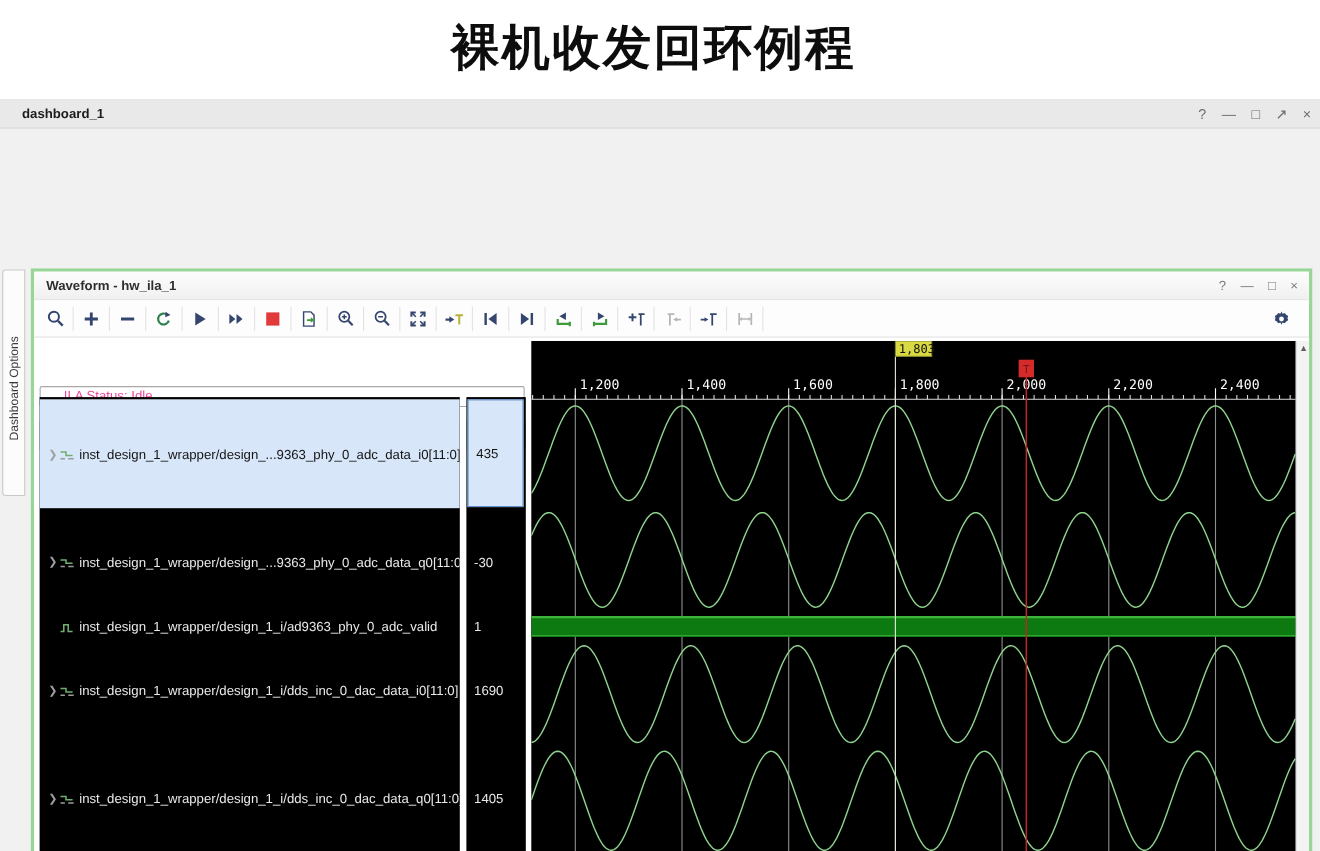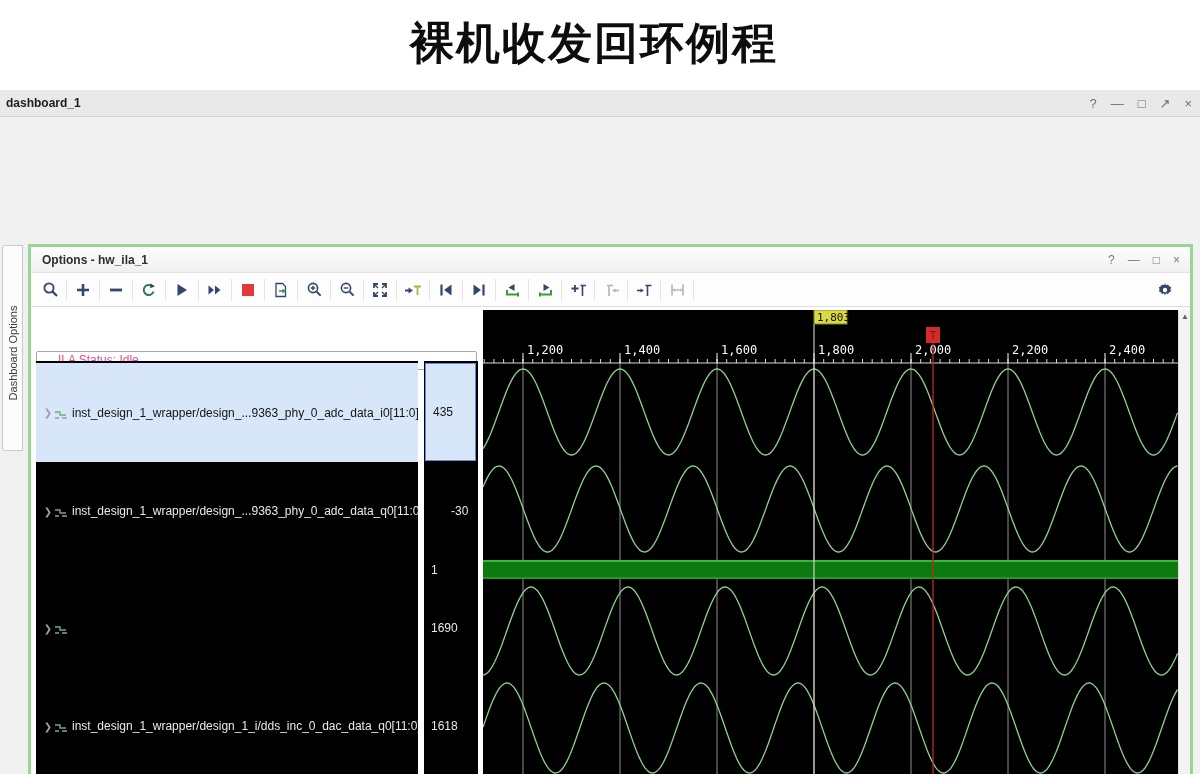--- a/index.html
+++ b/index.html
@@ -5,21 +5,21 @@
   * { margin:0; padding:0; box-sizing:border-box; }
   html,body { width:1200px; height:774px; background:#ffffff; font-family:"Liberation Sans",sans-serif; overflow:hidden; }
   #stage { position:relative; width:1200px; height:774px; background:#ffffff; }
 
   .page-title { position:absolute; top:14px; left:0; width:1188px; text-align:center;
     font-size:44px; font-weight:bold; color:#0d0d0d; letter-spacing:2px; }
 
   
   .dash-titlebar { position:absolute; top:90px; left:0; width:1200px; height:27px;
     background:#e9e9e9; border-bottom:1px solid #d2d2d2; display:flex; align-items:center; }
-  .dash-title { font-size:12px; font-weight:bold; color:#1c1c1c; padding-left:6px; }
+  .dash-title { font-size:12px; font-weight:bold; color:#1c1c1c; padding-left:20px; }
   .winctl { position:absolute; right:8px; top:0; height:27px; display:flex; align-items:center; gap:14px; }
   .winctl span { color:#6e6e6e; font-size:13px; line-height:1; cursor:default; }
   .dash-body { position:absolute; top:117px; left:0; width:1200px; height:657px; background:#f1f1f1; }
 
   
   .side-tab { position:absolute; left:2px; top:128px; width:21px; height:206px;
     background:#fcfcfc; border:1px solid #c9c9c9; border-radius:3px 0 0 3px; }
   .side-tab-label { position:absolute; left:-92px; top:97px; width:204px; height:20px;
     transform:rotate(-90deg); font-size:11px; color:#3a3a3a; text-align:center; line-height:20px; }
 
@@ -90,21 +90,21 @@
 
   <div class="dash-body">
 
     <div class="side-tab">
       <div class="side-tab-label">Dashboard Options</div>
     </div>
 
     <div class="wave-window">
 
       <div class="ww-titlebar">
-        <span class="ww-title">Options - hw_ila_1</span>
+        <span class="ww-title">Waveform - hw_ila_1</span>
         <div class="ww-ctl">
           <span>?</span>
           <span>—</span>
           <span>□</span>
           <span>×</span>
         </div>
       </div>
 
       <div class="toolbar" id="toolbar">
           <div class="tbtn">
@@ -281,54 +281,62 @@
               <span class="sig-label">inst_design_1_wrapper/design_...9363_phy_0_adc_data_i0[11:0]</span>
             </div>
             <div class="sig-row" style="top: 101px; height: 98px;">
               <span class="sig-chevron">❯</span>
               <span class="sig-icon"><svg width="14" height="12" viewBox="0 0 14 12">
                   <path d="M1 3h5v3h6" fill="none" stroke="#6fae6f" stroke-width="1.4"></path>
                   <path d="M1 9h4M8 9h5" stroke="#9a9a9a" stroke-width="1.4"></path>
                 </svg></span>
               <span class="sig-label">inst_design_1_wrapper/design_...9363_phy_0_adc_data_q0[11:0]</span>
             </div>
+            <div class="sig-row" style="top: 199px; height: 19px;">
+              <span class="sig-chevron"></span>
+              <span class="sig-icon"><svg width="14" height="12" viewBox="0 0 14 12">
+                  <path d="M1 9h3V3h4v6h4" fill="none" stroke="#6fae6f" stroke-width="1.4"></path>
+                </svg></span>
+              <span class="sig-label">inst_design_1_wrapper/design_1_i/ad9363_phy_0_adc_valid</span>
+            </div>
             <div class="sig-row" style="top: 218px; height: 98px;">
               <span class="sig-chevron">❯</span>
               <span class="sig-icon"><svg width="14" height="12" viewBox="0 0 14 12">
                   <path d="M1 3h5v3h6" fill="none" stroke="#6fae6f" stroke-width="1.4"></path>
                   <path d="M1 9h4M8 9h5" stroke="#9a9a9a" stroke-width="1.4"></path>
                 </svg></span>
+              <span class="sig-label">inst_design_1_wrapper/design_1_i/dds_inc_0_dac_data_i0[11:0]</span>
             </div>
             <div class="sig-row" style="top: 316px; height: 98px;">
               <span class="sig-chevron">❯</span>
               <span class="sig-icon"><svg width="14" height="12" viewBox="0 0 14 12">
                   <path d="M1 3h5v3h6" fill="none" stroke="#6fae6f" stroke-width="1.4"></path>
                   <path d="M1 9h4M8 9h5" stroke="#9a9a9a" stroke-width="1.4"></path>
                 </svg></span>
               <span class="sig-label">inst_design_1_wrapper/design_1_i/dds_inc_0_dac_data_q0[11:0]</span>
             </div>
           </div>
         <div class="value-panel" id="valuePanel">
 
         <div class="val-cell" style="top: 2px; height: 99px;">
               <span class="val-box" style="top: 0px; bottom: 1px; display: flex; align-items: center;">
                 <span class="val-text">435</span>
               </span>
             </div>
-            <div class="val-cell" style="top: 101px; height: 98px; padding-left: 20px;">
+            <div class="val-cell" style="top: 101px; height: 98px;">
               <span class="val-text">-30</span>
             </div>
             <div class="val-cell" style="top: 199px; height: 19px;">
               <span class="val-text">1</span>
             </div>
             <div class="val-cell" style="top: 218px; height: 98px; text-align: center;">
               <span class="val-text">1690</span>
             </div>
             <div class="val-cell" style="top: 316px; height: 98px;">
-              <span class="val-text">1618</span>
+              <span class="val-text">1405</span>
             </div>
           </div>
 
         <div class="wave-panel">
           <svg id="waveSvg" width="695" height="562">
               <line x1="40" y1="53" x2="40" y2="521" stroke="#8f8f8f" stroke-width="1"></line>
               <line x1="137" y1="53" x2="137" y2="521" stroke="#8f8f8f" stroke-width="1"></line>
               <line x1="234" y1="53" x2="234" y2="521" stroke="#8f8f8f" stroke-width="1"></line>
               <line x1="331" y1="53" x2="331" y2="521" stroke="#8f8f8f" stroke-width="1"></line>
               <line x1="428" y1="53" x2="428" y2="521" stroke="#8f8f8f" stroke-width="1"></line>

